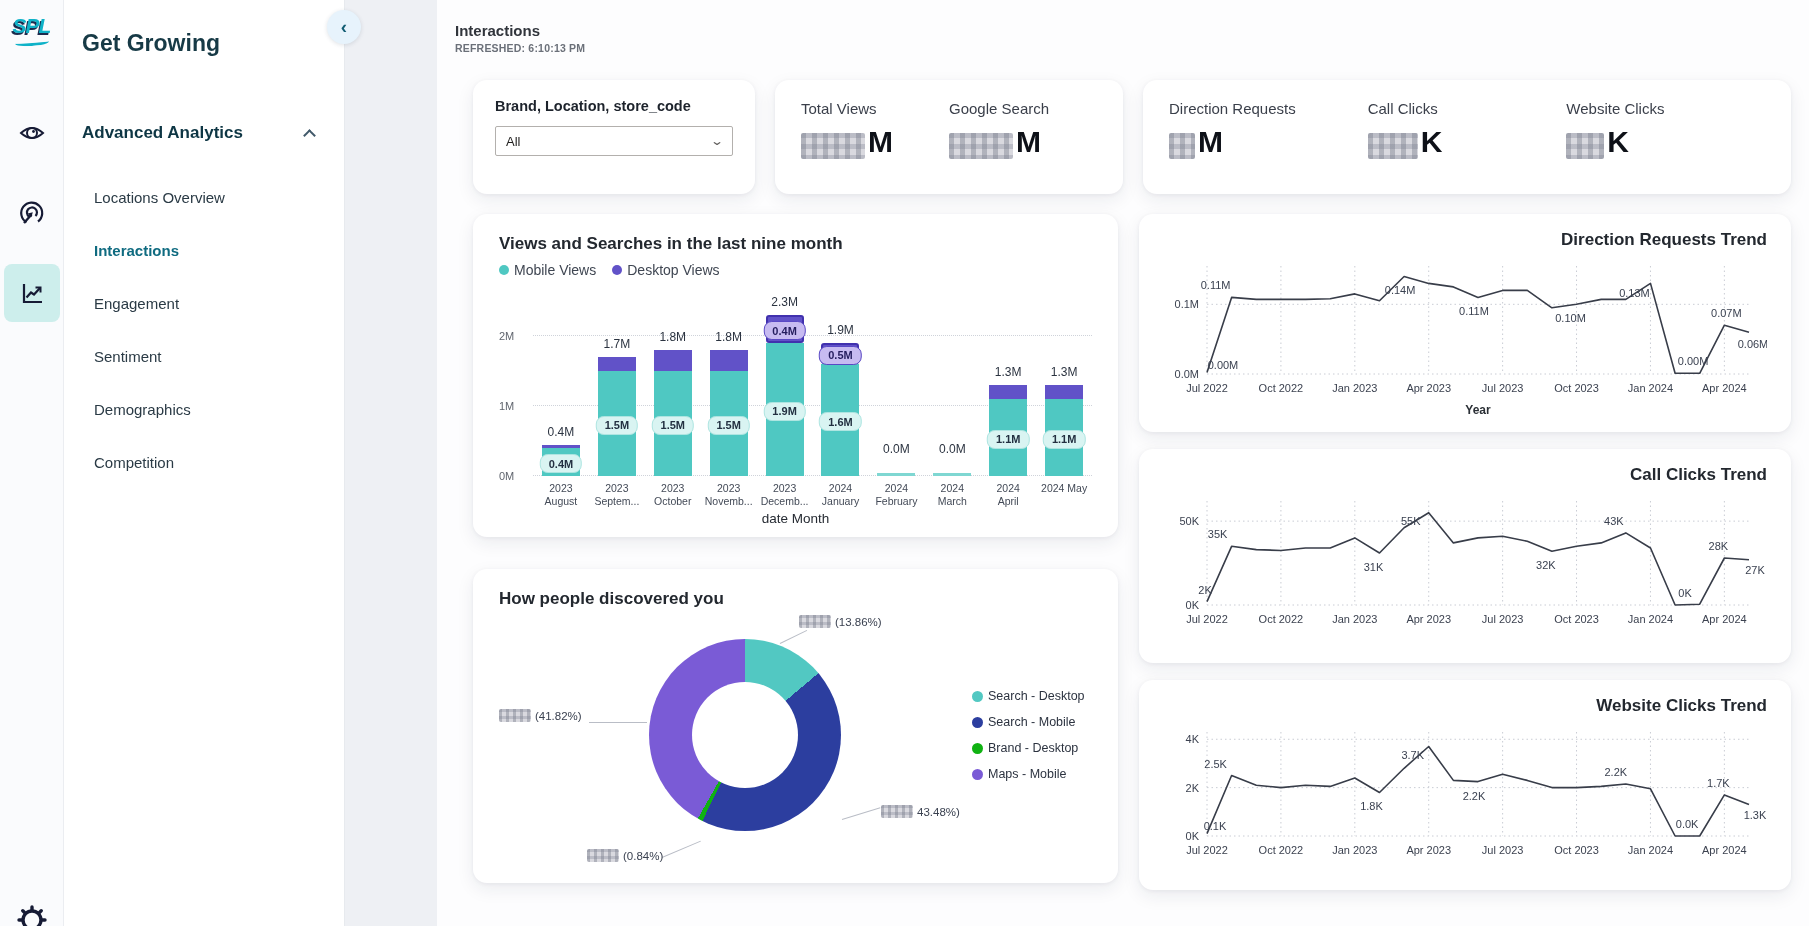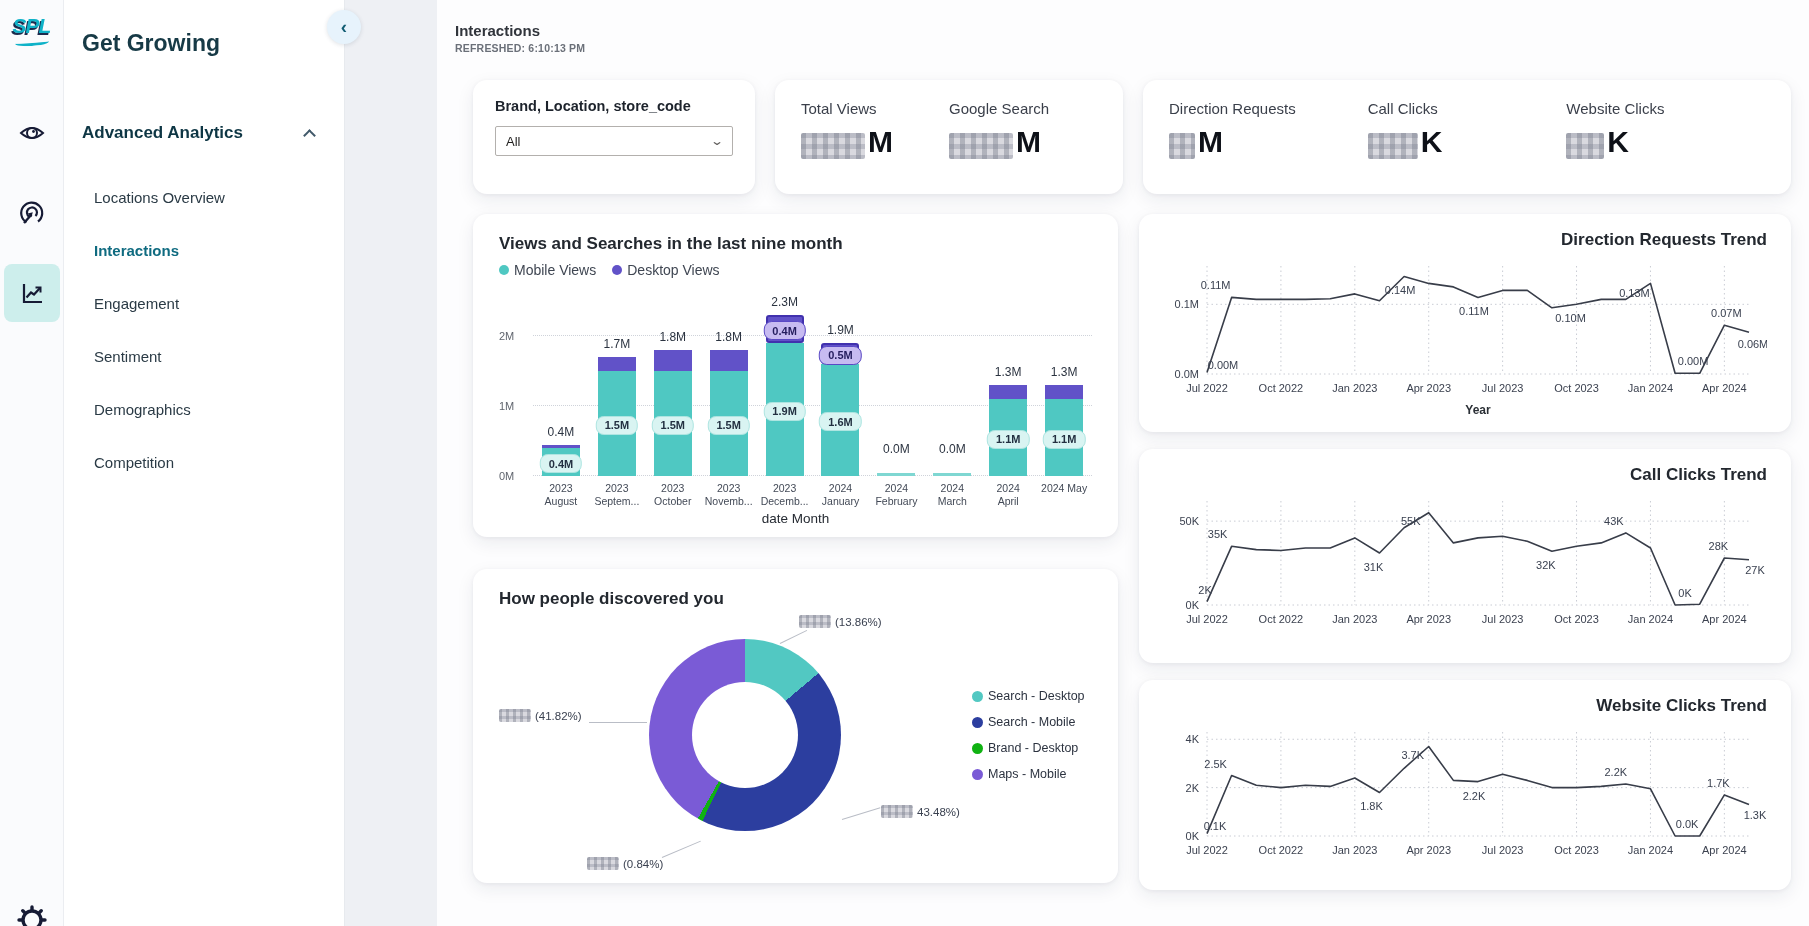--- a/index.html
+++ b/index.html
@@ -107,21 +107,21 @@
   .donut-card { height:314px; padding:20px 26px; }
   .donut-body { position:relative; display:flex; height:252px; }
   .donut-area { position:relative; width:455px; height:252px; }
   .donut { position:absolute; left:150px; top:30px; width:192px; height:192px;
     border-radius:50%; cursor:pointer; }
   .donut-hole { position:absolute; left:50%; top:50%; width:106px; height:106px;
     transform:translate(-50%,-50%); background:#fff; border-radius:50%; }
   .d-label { position:absolute; font-size:11.5px; color:#3a4150; white-space:nowrap; }
   .pos-tr { left:300px; top:6px; }
   .pos-rb { left:382px; top:196px; }
-  .pos-bl { left:88px; top:248px; }
+  .pos-bl { left:88px; top:240px; }
   .pos-l  { left:0px;  top:100px; }
   .connector { position:absolute; height:1px; background:#b9bdc6; transform-origin:left center; }
   .c-tr { left:281px; top:34px; width:30px; transform:rotate(-26deg); }
   .c-l  { left:90px;  top:113px; width:58px; }
   .c-bl { left:163px; top:248px; width:42px; transform:rotate(-23deg); }
   .c-rb { left:343px; top:210px; width:40px; transform:rotate(-17deg); }
   .donut-legend { display:flex; flex-direction:column; justify-content:center; gap:12px;
     padding-left:18px; }
   .donut-legend .legend-item { font-size:12.5px; color:#2c3340; }
   .donut-legend .legend-dot { width:11px; height:11px; }

